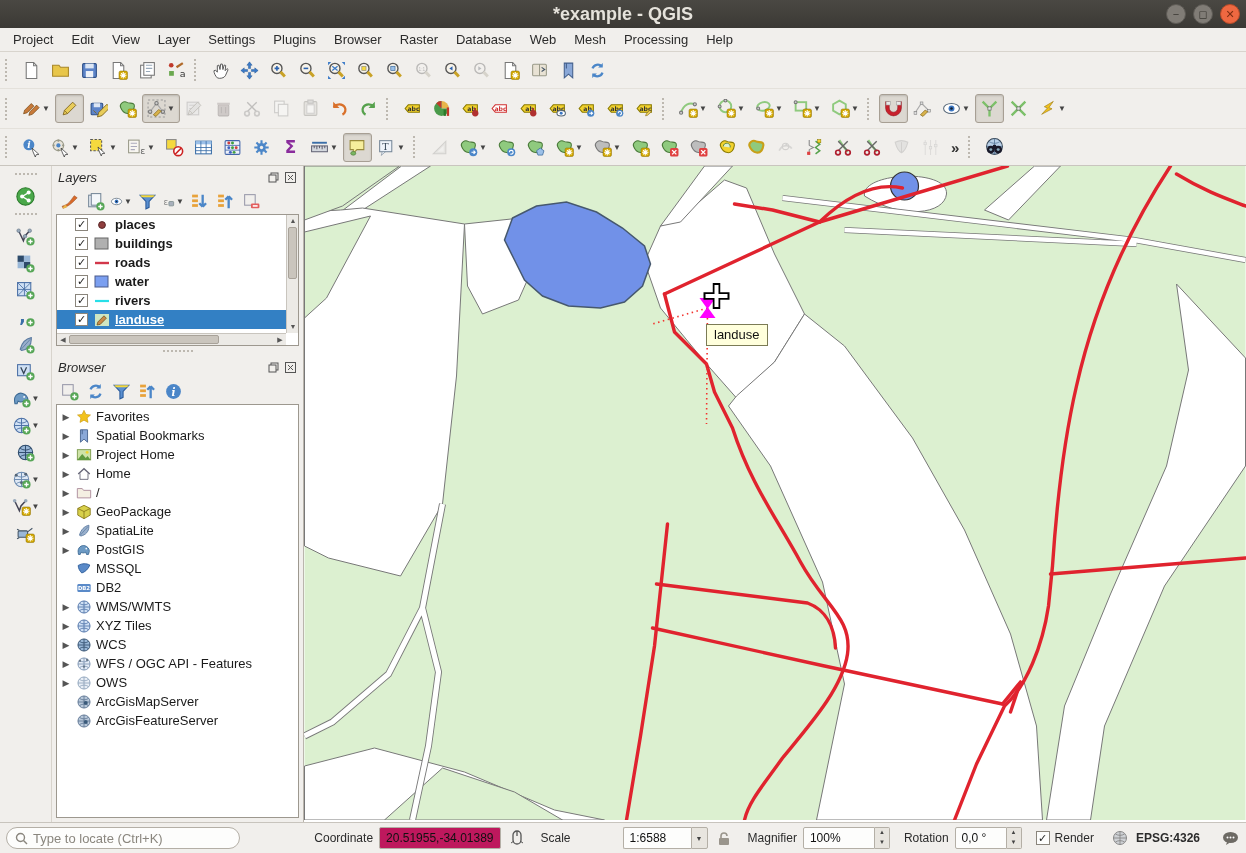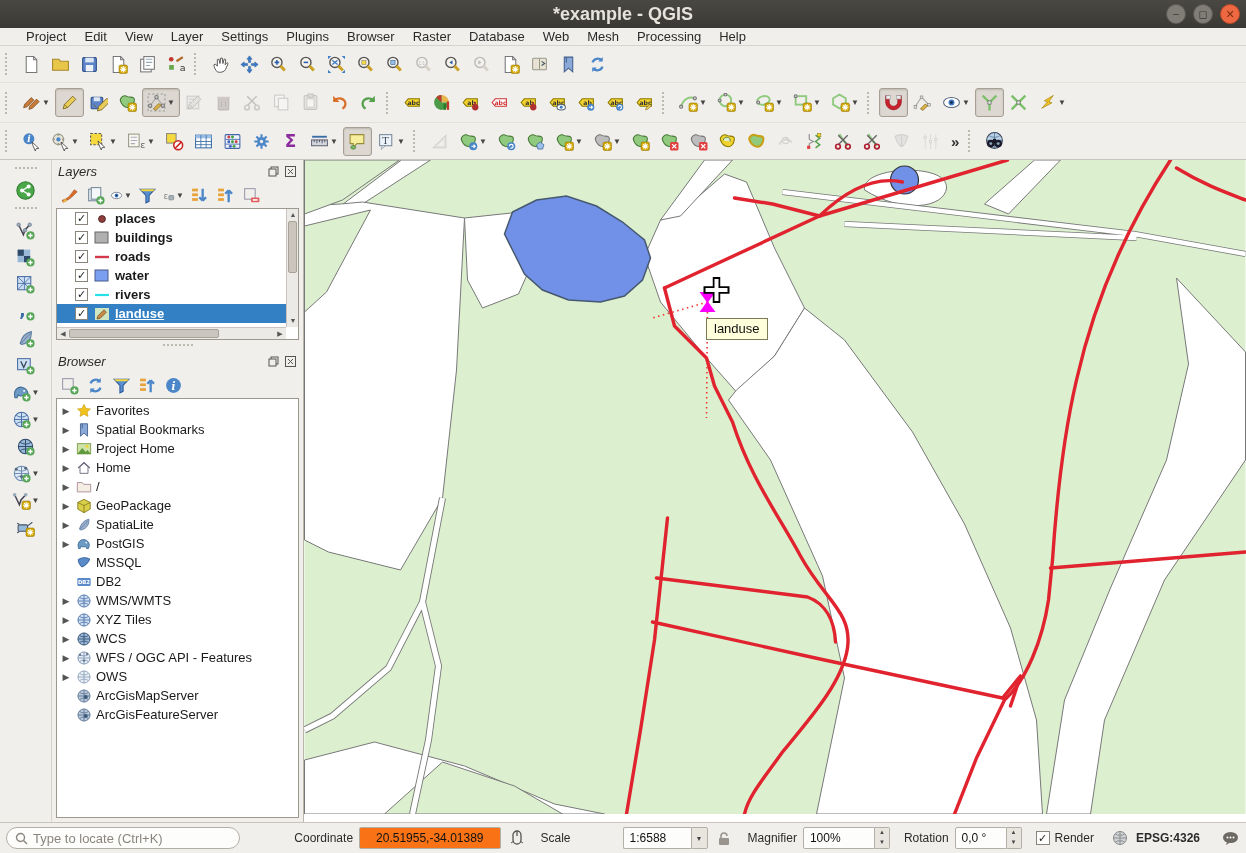--- a/index.html
+++ b/index.html
@@ -7,21 +7,21 @@
   .window { width:1246px; height:853px; display:flex; flex-direction:column; background:#f1efec; overflow:hidden; position:relative; }
 
   
   .titlebar { height:28px; background:linear-gradient(#4a4843,#3b3935); display:flex; align-items:center; position:relative; flex:none; }
   .titlebar .title { position:absolute; left:0; right:0; text-align:center; color:#e6e3dc; font-size:18px; font-weight:bold; }
   .win-controls { position:absolute; right:6px; top:4px; display:flex; gap:7px; }
   .win-btn { width:20px; height:20px; border-radius:50%; background:#807c76; border:1px solid #5d5a55; color:#3a3833; font-size:11px; line-height:18px; text-align:center; }
   .win-btn.close { background:#ee6841; border-color:#b84a28; color:#7c2d12; }
 
   
-  .menubar { height:18px; background:#f1efec; display:flex; align-items:center; padding-left:17px; border-bottom:1px solid #d8d4cd; flex:none; }
+  .menubar { height:24px; background:#f1efec; display:flex; align-items:center; padding-left:4px; border-bottom:1px solid #d8d4cd; flex:none; }
   .menu-item { font-size:13px; color:#2b2b2b; padding:4px 9px; }
 
   
   .tbrow { display:flex; align-items:center; padding:1px 2px; flex:none; background:#f1efec; }
   .tbrow1 { height:36px; } .tbrow2 { height:40px; border-top:1px solid #e4e1db;} .tbrow3 { height:38px; border-top:1px solid #e4e1db; border-bottom:1px solid #c9c5be;}
   .tb-group { display:flex; align-items:center; }
   .tb-handle { width:8px; height:22px; border-left:2px dotted #bdb8b0; margin:0 4px 0 3px; }
   .tb-btn { width:29px; height:29px; border-radius:3px; display:flex; align-items:center; justify-content:center; position:relative; border:1px solid transparent; }
   .tb-btn svg { display:block; }
   .tb-btn.pressed { background:#dcd8d1; border-color:#a79f94; box-shadow:inset 0 1px 2px rgba(0,0,0,.15); }
@@ -69,21 +69,21 @@
 
   
   .map-wrap { flex:1; position:relative; background:#fff; overflow:hidden; }
   .map-wrap svg.mapsvg { position:absolute; left:0; top:0; }
   .map-tooltip { position:absolute; left:402px; top:158px; background:#ffffdc; border:1px solid #7b7b55; font-size:13px; color:#111; padding:2px 7px 3px; white-space:nowrap; }
 
   
   .statusbar { height:31px; border-top:1px solid #c8c4bd; background:#f1efec; display:flex; align-items:center; padding:0 6px; gap:6px; font-size:12px; color:#2b2b2b; flex:none; }
   .locator { width:234px; height:22px; background:#fdfdfc; border:1px solid #b4afa6; border-radius:11px; display:flex; align-items:center; padding:0 8px; gap:5px; color:#8a867e; font-size:13px; flex:none;}
   .sb-label { margin-left:8px; }
-  .sb-box { background:#f97316; border:1px solid #b4afa6; border-radius:2px; height:22px; display:flex; align-items:center; padding:0 16px; font-size:12px; color:#111; }
+  .sb-box { background:#be185d; border:1px solid #b4afa6; border-radius:2px; height:22px; display:flex; align-items:center; padding:0 6px; font-size:12px; color:#111; }
   .sb-combo { display:flex; align-items:stretch; height:22px;margin-left:46px; }
   .sb-combo .val { background:#fdfdfc; border:1px solid #b4afa6; border-right:none; border-radius:2px 0 0 2px; display:flex; align-items:center; padding:0 6px; color:#111;}
   .sb-combo .btn { width:17px; background:#e8e5df; border:1px solid #b4afa6; border-radius:0 2px 2px 0; font-size:7px; display:flex; align-items:center; justify-content:center; color:#444;}
   .spin { display:flex; height:22px; }
   .spin .val { background:#fdfdfc; border:1px solid #b4afa6; border-radius:2px 0 0 2px; display:flex; align-items:center; padding:0 6px; min-width:52px; color:#111;}
   .spin .btns { display:flex; flex-direction:column; width:15px; border:1px solid #b4afa6; border-left:none; border-radius:0 2px 2px 0; overflow:hidden;}
   .spin .btns div { flex:1; background:#e8e5df; font-size:6px; line-height:9px; text-align:center; color:#444;}
   .sb-check { display:flex; align-items:center; gap:5px; margin-left:8px;}
   .sb-check .cb { width:14px; height:14px; background:#fdfdfc; border:1px solid #8a857c; font-size:11px; line-height:12px; text-align:center; color:#222;}
   .sb-icon { width:20px; height:20px; display:flex; align-items:center; justify-content:center; }

